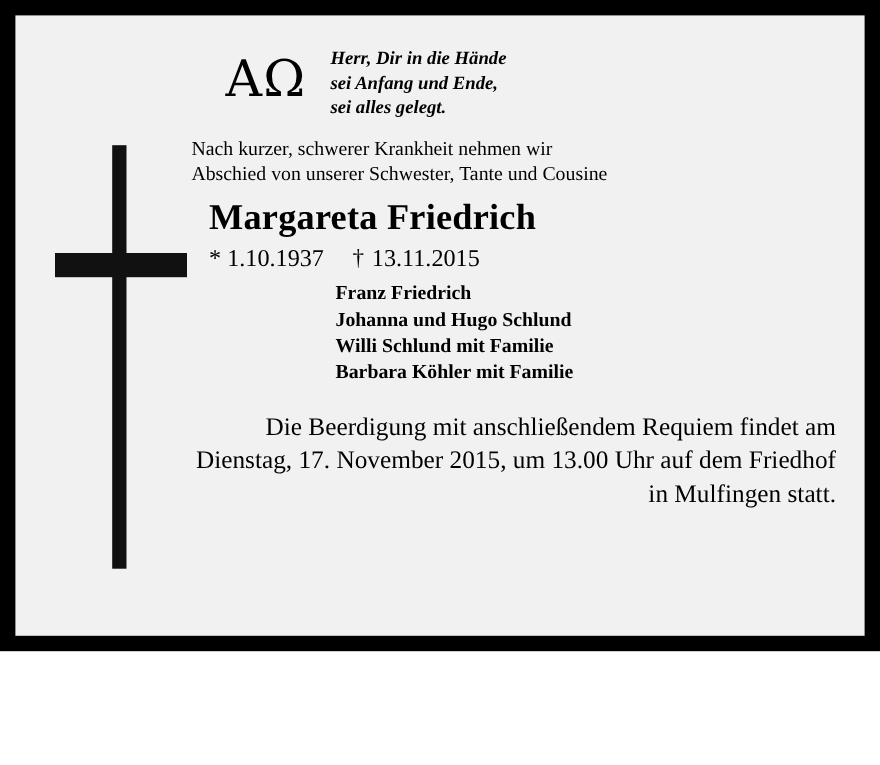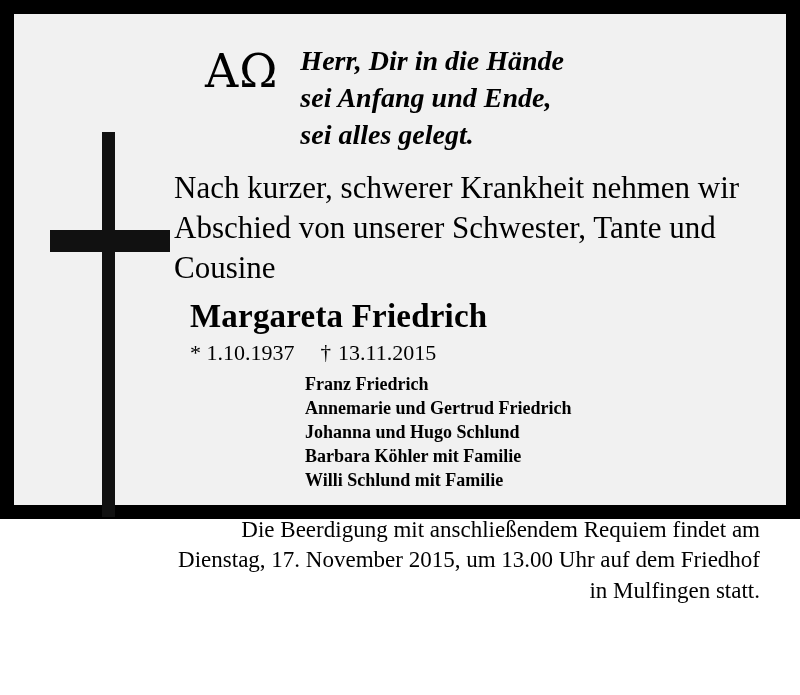--- a/index.html
+++ b/index.html
@@ -10,21 +10,21 @@
   body {
     width: 800px;
     height: 695px;
     font-family: "Liberation Serif", serif;
     color: #000000;
     overflow: hidden;
   }
   .obituary {
     box-sizing: border-box;
     width: 800px;
-    height: 519px;
+    height: 592px;
     background: #000000;
     padding: 14px;
   }
   .inner {
     box-sizing: border-box;
     width: 100%;
     height: 100%;
     background: #f1f1f1;
     position: relative;
     padding: 22px 26px 18px 26px;
@@ -41,21 +41,21 @@
     font-size: 46px;
     line-height: 1;
     letter-spacing: 1px;
     margin-top: 12px;
     margin-right: 22px;
     font-weight: 400;
   }
   .verse {
     font-style: italic;
     font-weight: bold;
-    font-size: 28px;
+    font-size: 17px;
     line-height: 1.33;
     margin-top: 6px;
     white-space: pre-line;
   }
 
   
   .cross-wrap {
     position: absolute;
     left: 36px;
     top: 118px;
@@ -76,21 +76,21 @@
     top: 98px;
     width: 120px;
     height: 22px;
     background: #111111;
   }
 
   
   .intro {
     margin: 14px 0 0 0;
     padding-left: 134px;
-    font-size: 31px;
+    font-size: 18px;
     line-height: 1.3;
     white-space: pre-line;
   }
 
   
   .name {
     padding-left: 150px;
     font-size: 33px;
     font-weight: bold;
     line-height: 1.08;
@@ -167,24 +167,23 @@
 
     <div class="dates">
       <span class="birth">* 1.10.1937</span>
       <span class="cross-sym">†</span>
       <span class="death">13.11.2015</span>
     </div>
 
 
     <div class="family">
       <div class="family-item">Franz Friedrich</div>
-      <div class="family-item">Annemarie und Gertrud Friedrich</div>
       <div class="family-item">Johanna und Hugo Schlund</div>
+      <div class="family-item">Willi Schlund mit Familie</div>
       <div class="family-item">Barbara Köhler mit Familie</div>
-      <div class="family-item">Willi Schlund mit Familie</div>
     </div>
 
     <div class="funeral">Die Beerdigung mit anschließendem Requiem findet am
 Dienstag, 17. November 2015, um 13.00 Uhr auf dem Friedhof
 in Mulfingen statt.</div>
 
 
   </div>
 </div>
 

